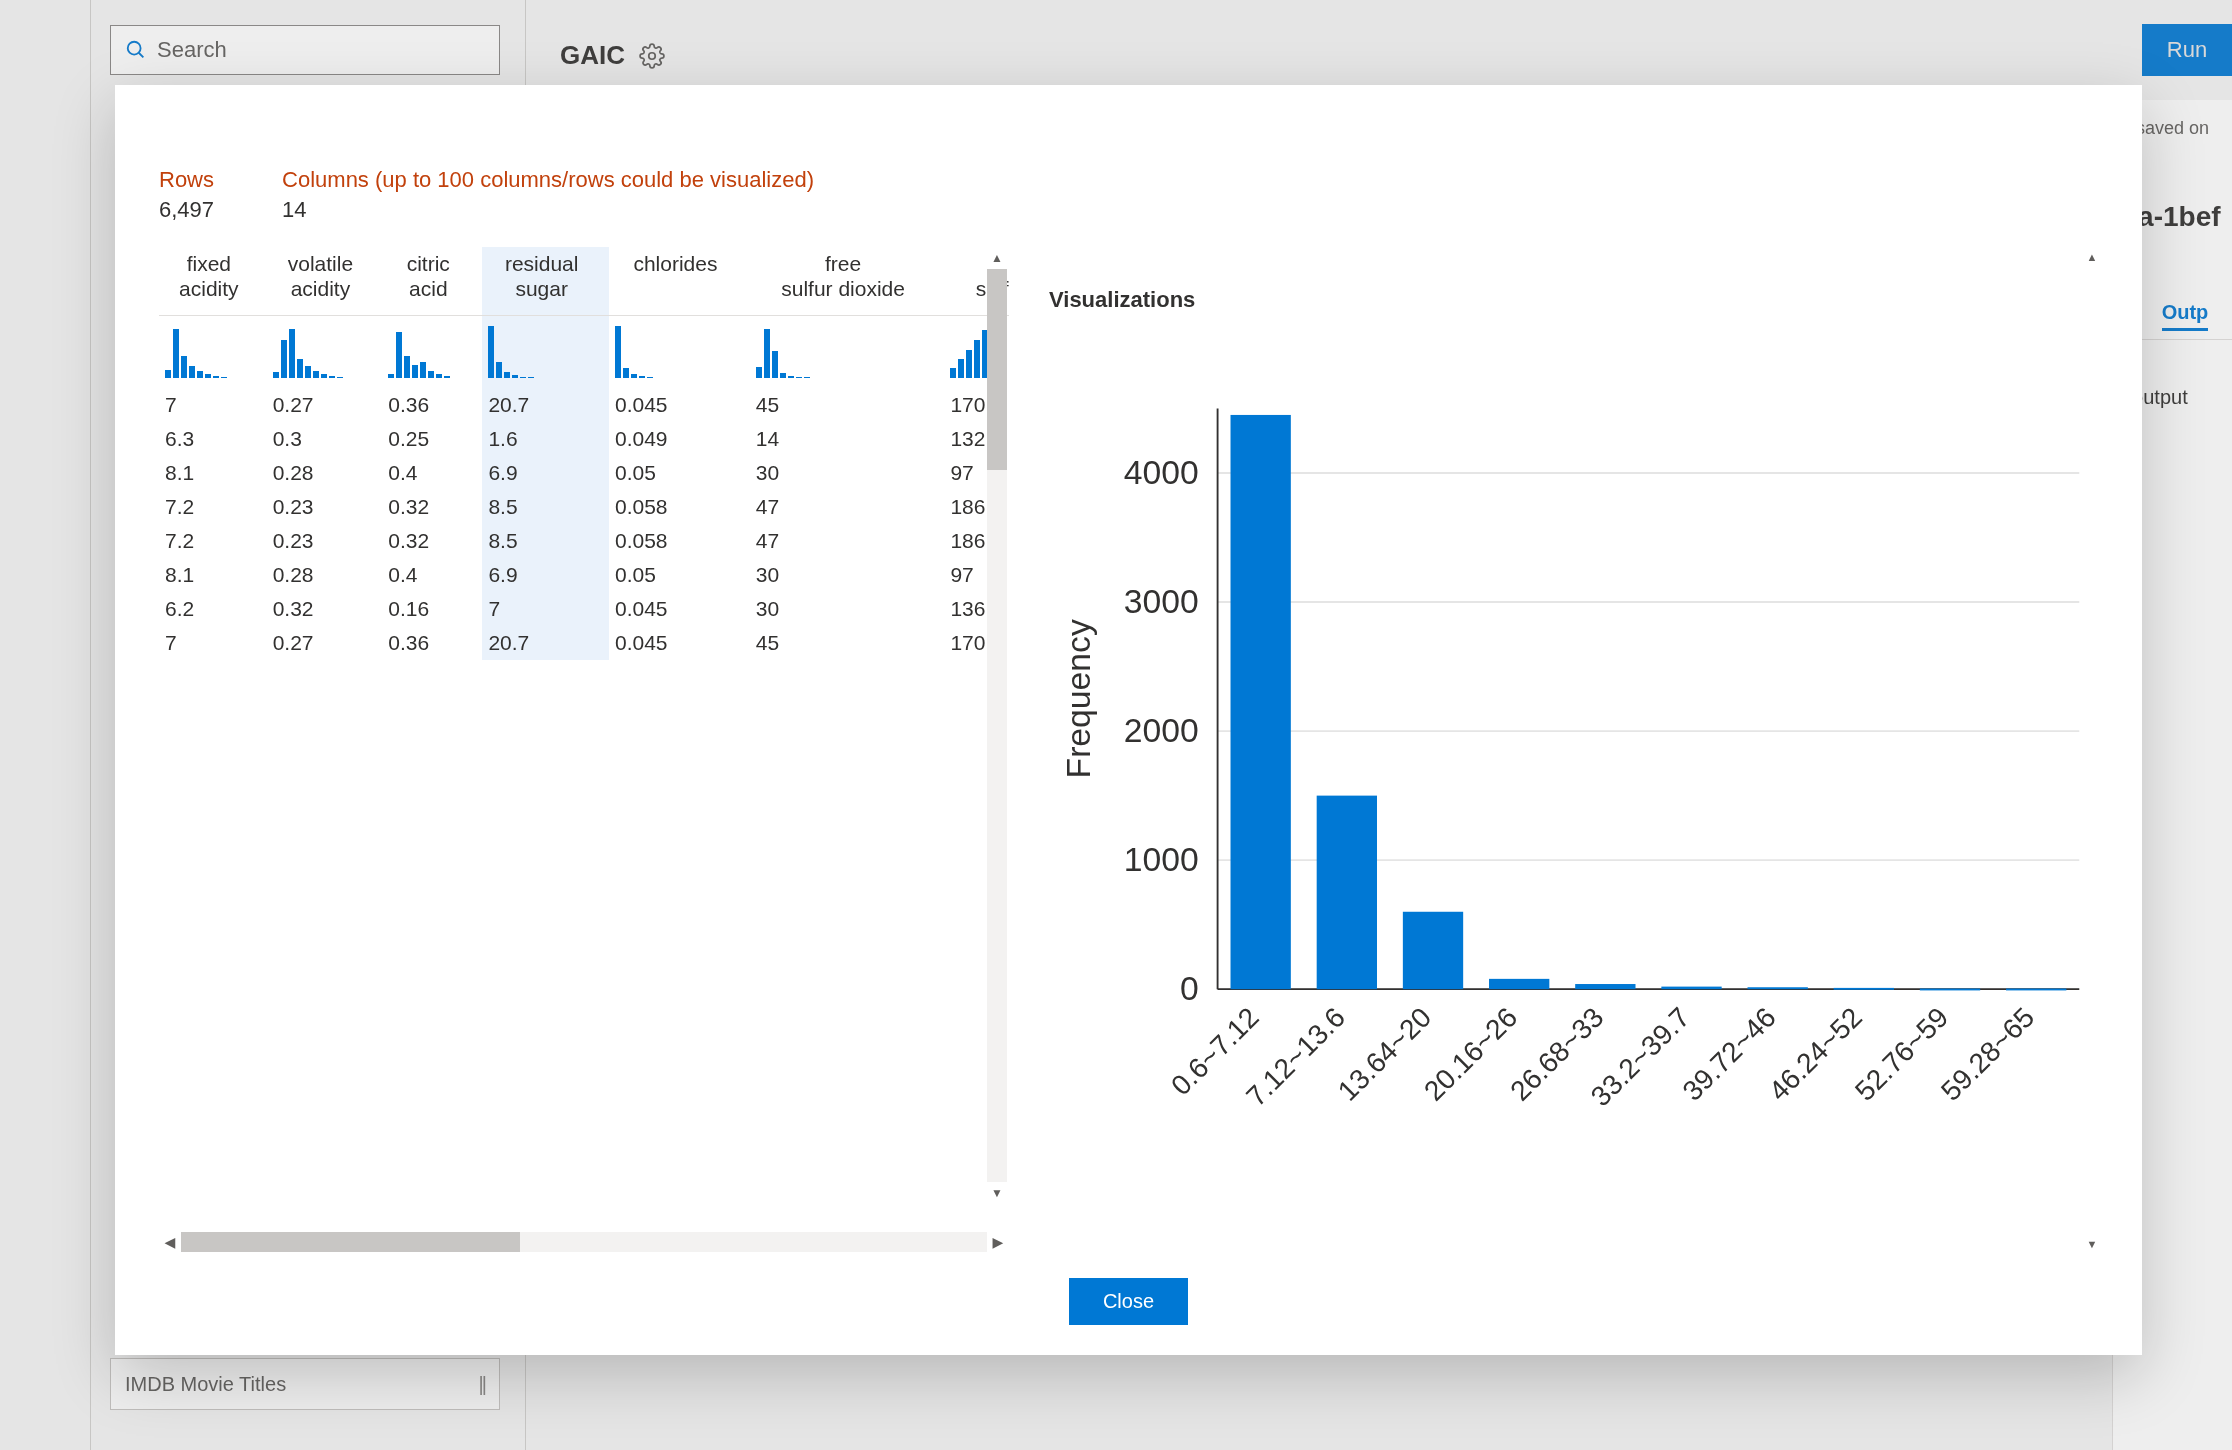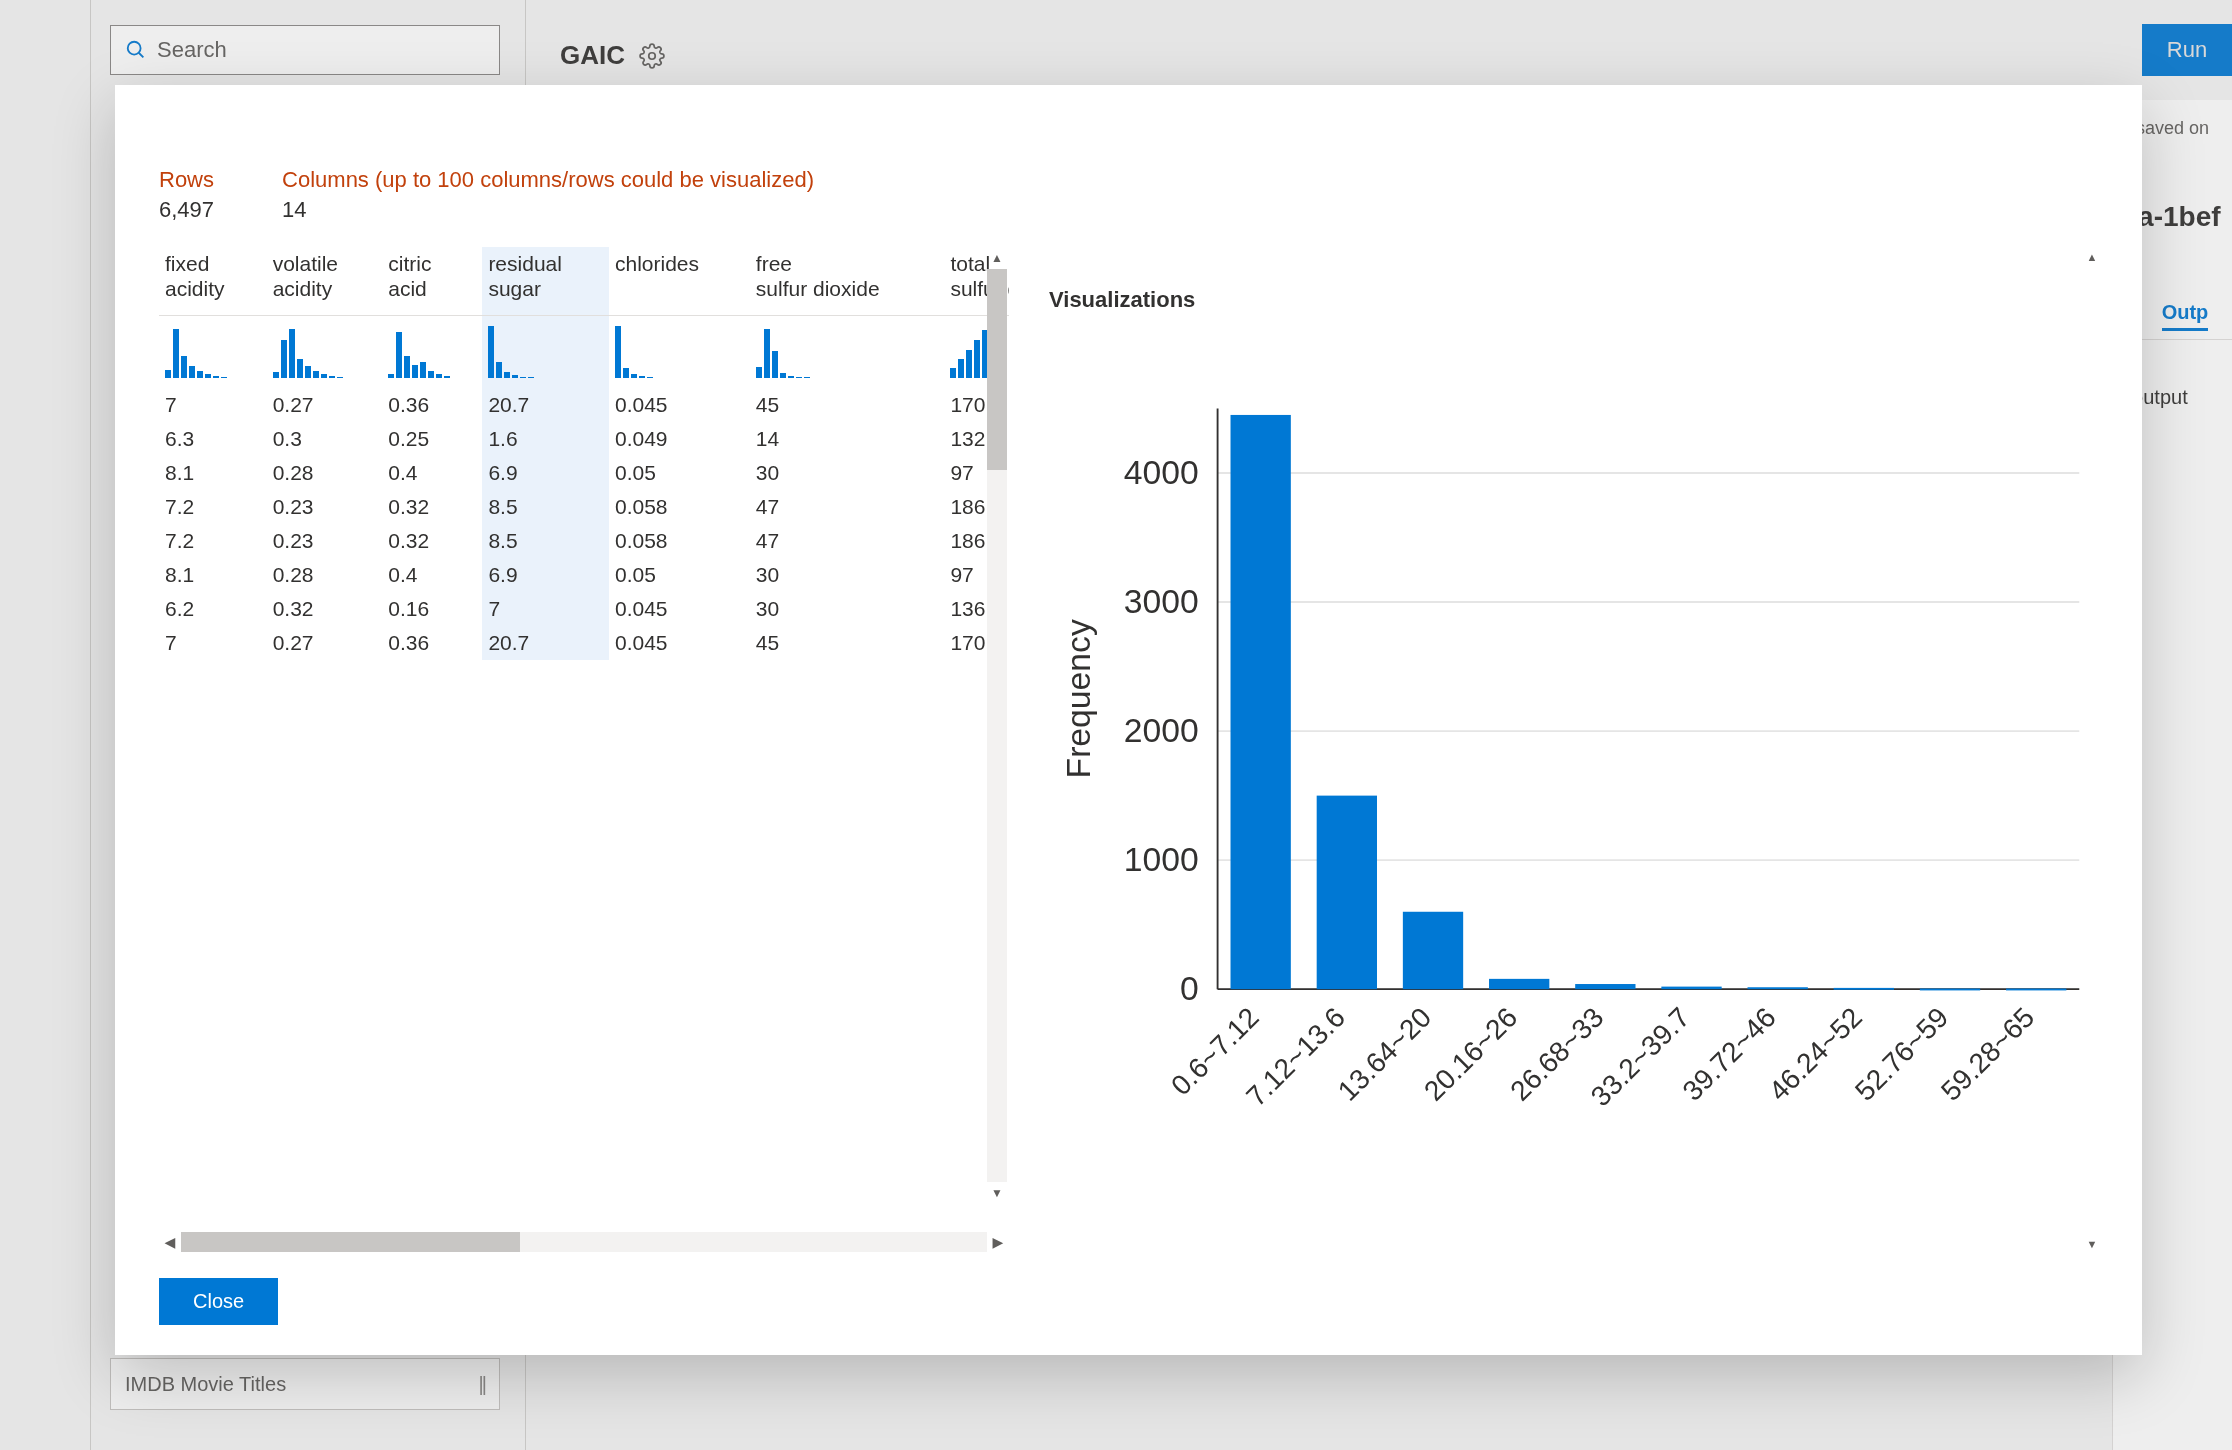--- a/index.html
+++ b/index.html
@@ -63,21 +63,21 @@
   .meta-block .label { color:#c2410c; }
   .meta-block .value { margin-top: 4px; }
 
   .body-row { display:flex; margin-top: 24px; gap: 40px; flex: 1 1 auto; min-height: 0; }
 
   
   .table-pane { position:relative; width: 850px; display:flex; flex-direction:column; }
   .table-wrapper { flex:1 1 auto; overflow:hidden; position:relative; }
   table { border-collapse: collapse; width: 980px; font-size: 21px; }
   thead th {
-    text-align: left; font-weight: 400; color:#323130; padding: 4px 14px 14px 6px;
+    text-align: center; font-weight: 400; color:#323130; padding: 4px 14px 14px 6px;
     border-bottom: 1px solid #e1dfdd; vertical-align: top; line-height: 1.2;
   }
   thead th.selected { background:#eaf2fb; }
   
   tr.spark td { padding: 6px 6px 10px 6px; vertical-align: bottom; }
   tr.spark td.selected { background:#eaf2fb; }
   .spark-box { display:flex; align-items:flex-end; gap:2px; height:56px; }
   .spark-box .bar { width:6px; background:#0078d4; }
   tbody td { padding: 5px 6px; color:#323130; }
   tbody td.selected { background:#eaf2fb; }
@@ -96,21 +96,21 @@
   
   .viz-pane { flex:1 1 auto; display:flex; flex-direction:column; position:relative;}
   .viz-title { font-weight:600; font-size:22px; margin-top: 40px; margin-bottom: 18px;}
   .chart-area { flex:1; position:relative; }
   
   .chart-svg { width: 100%; height: 100%; }
   .viz-vscroll { position:absolute; right:-4px; top:0; bottom:0; width:20px; display:flex; flex-direction:column;}
   .viz-vscroll .arrow{height:20px;font-size:11px;color:#605e5c;text-align:center;line-height:20px;cursor:pointer;}
   .viz-vscroll .track{flex:1;background:transparent;position:relative;}
 
-  .modal-footer { display:flex; justify-content:flex-start; margin-top: 24px;}
+  .modal-footer { display:flex; justify-content:center; margin-top: 24px;}
   .btn-primary {
     background:#0078d4; color:#fff; border:none; font-size:20px; padding: 12px 34px; cursor:pointer;
   }
 </style>
 </head>
 <body>
 
 <div class="bg">
   <div class="bg-vert-line"></div>
   <div class="bg-vert-line2"></div>

